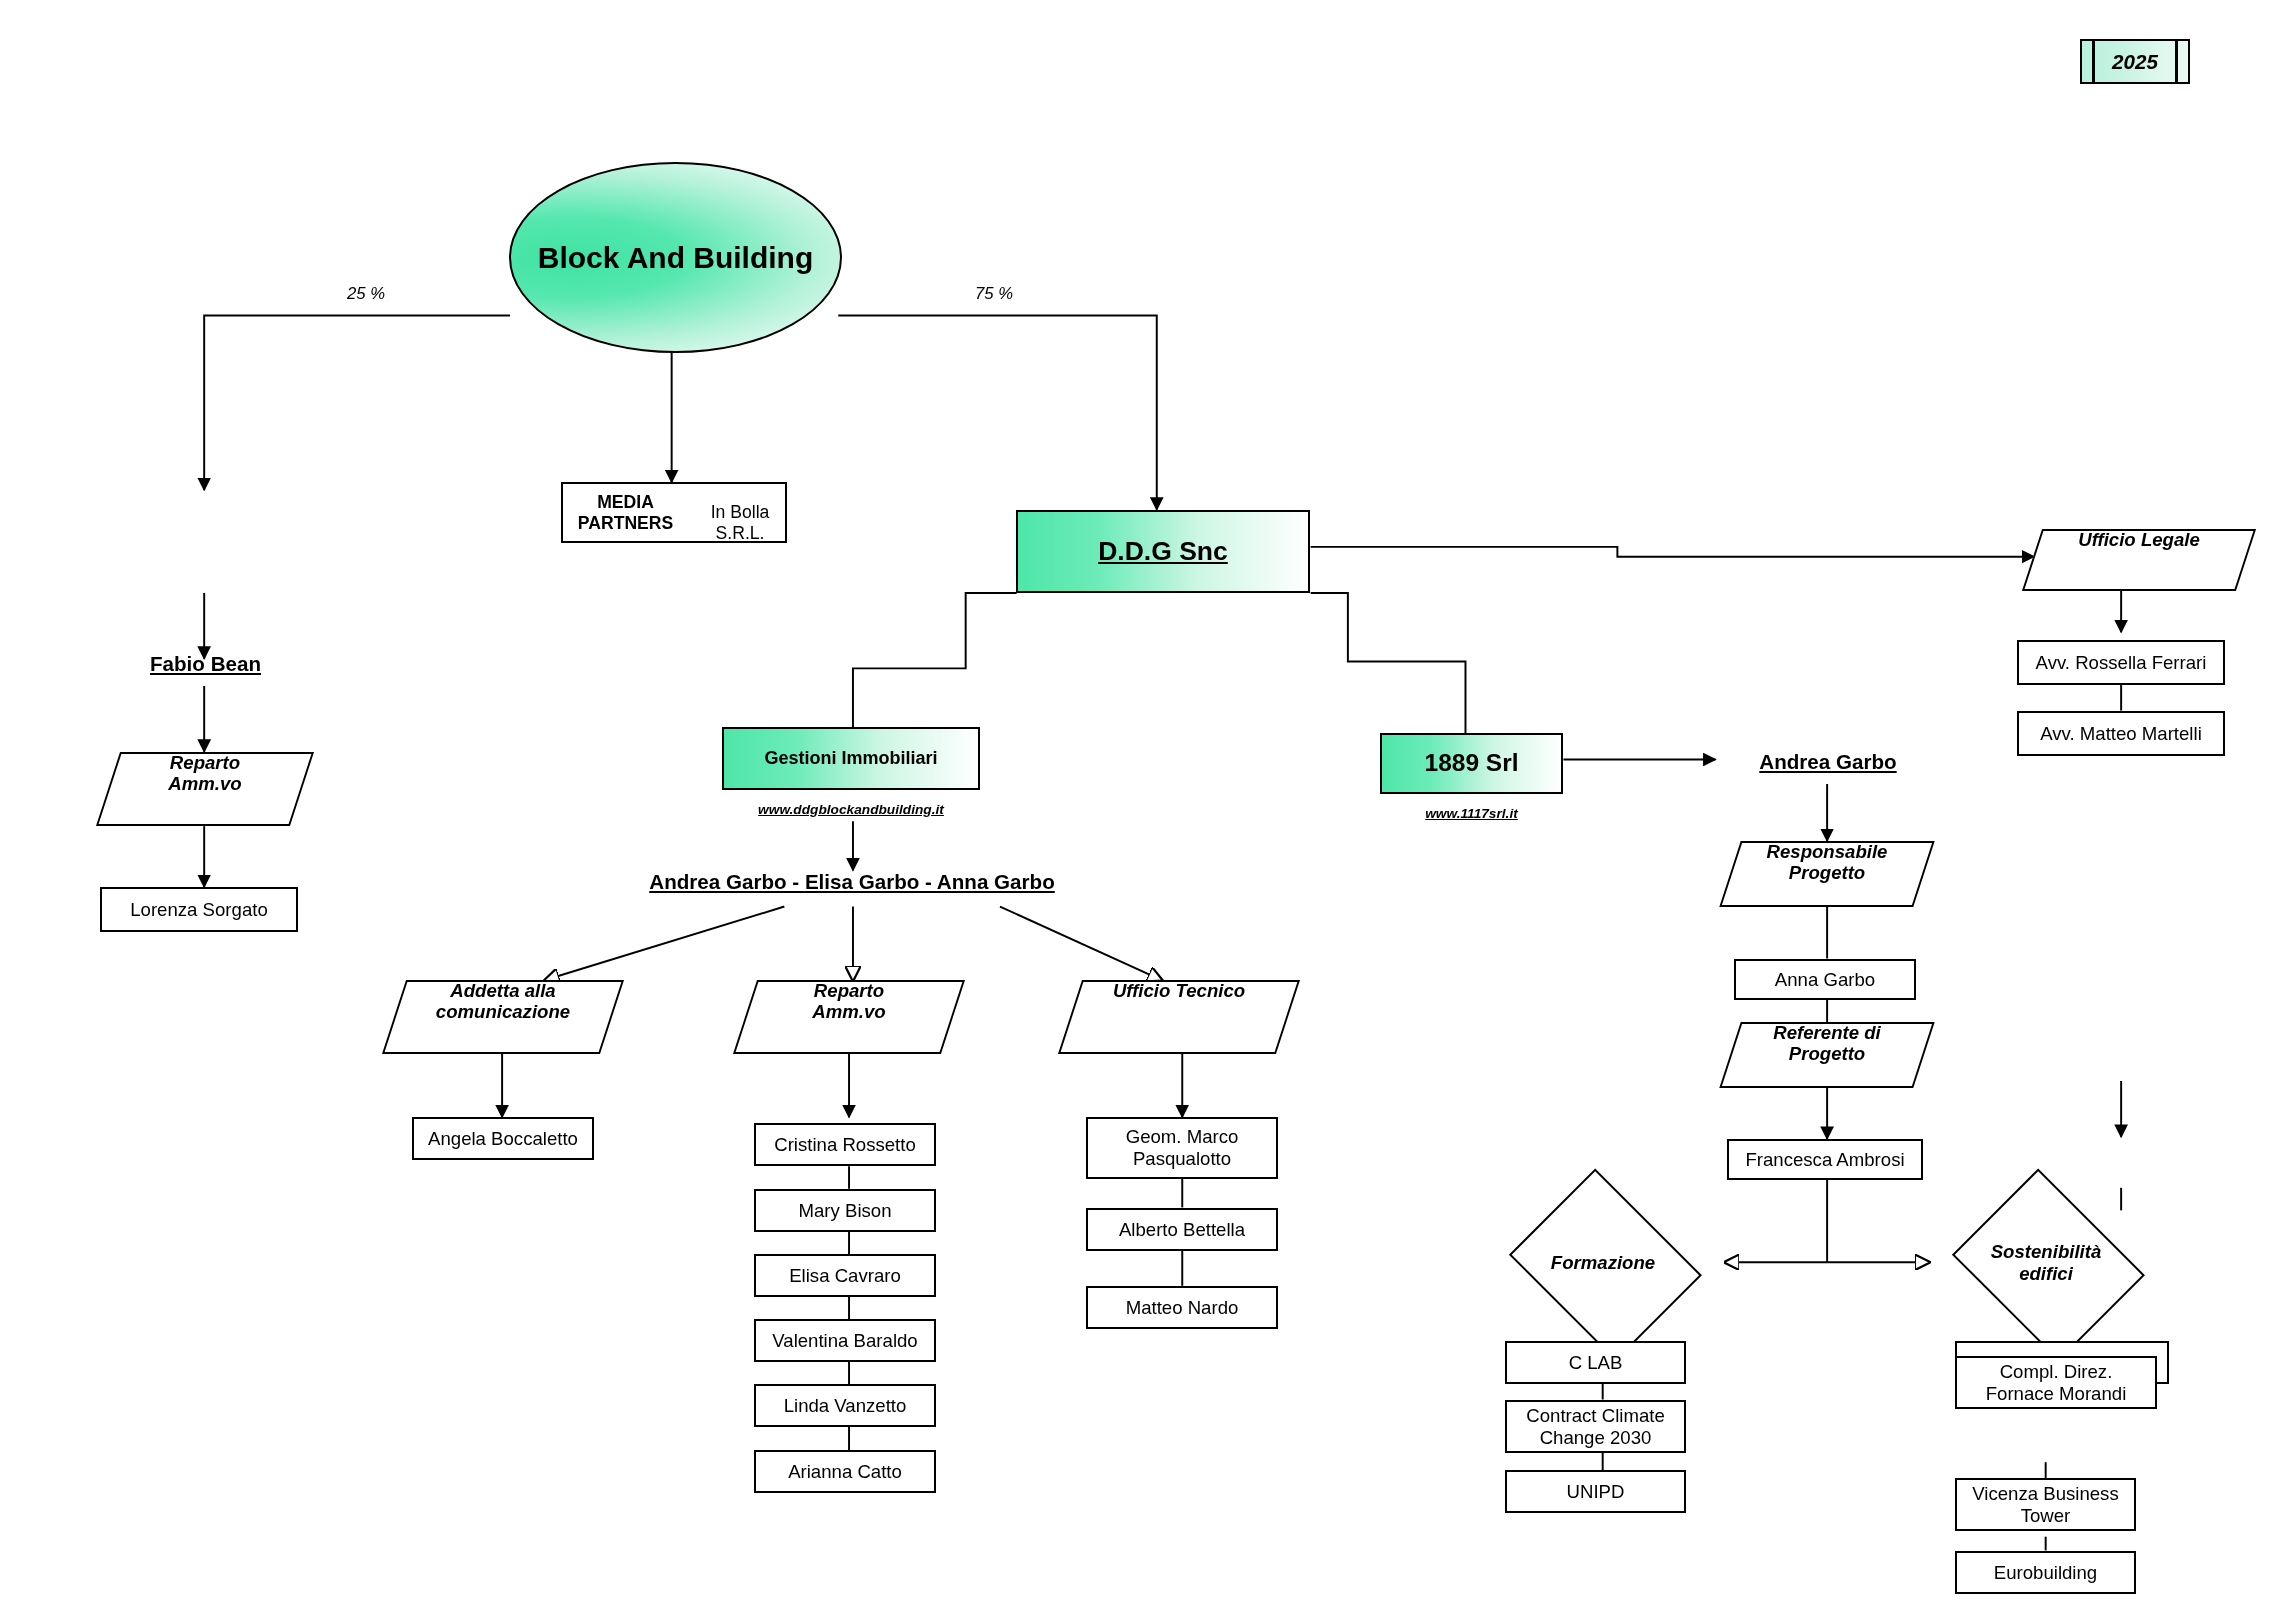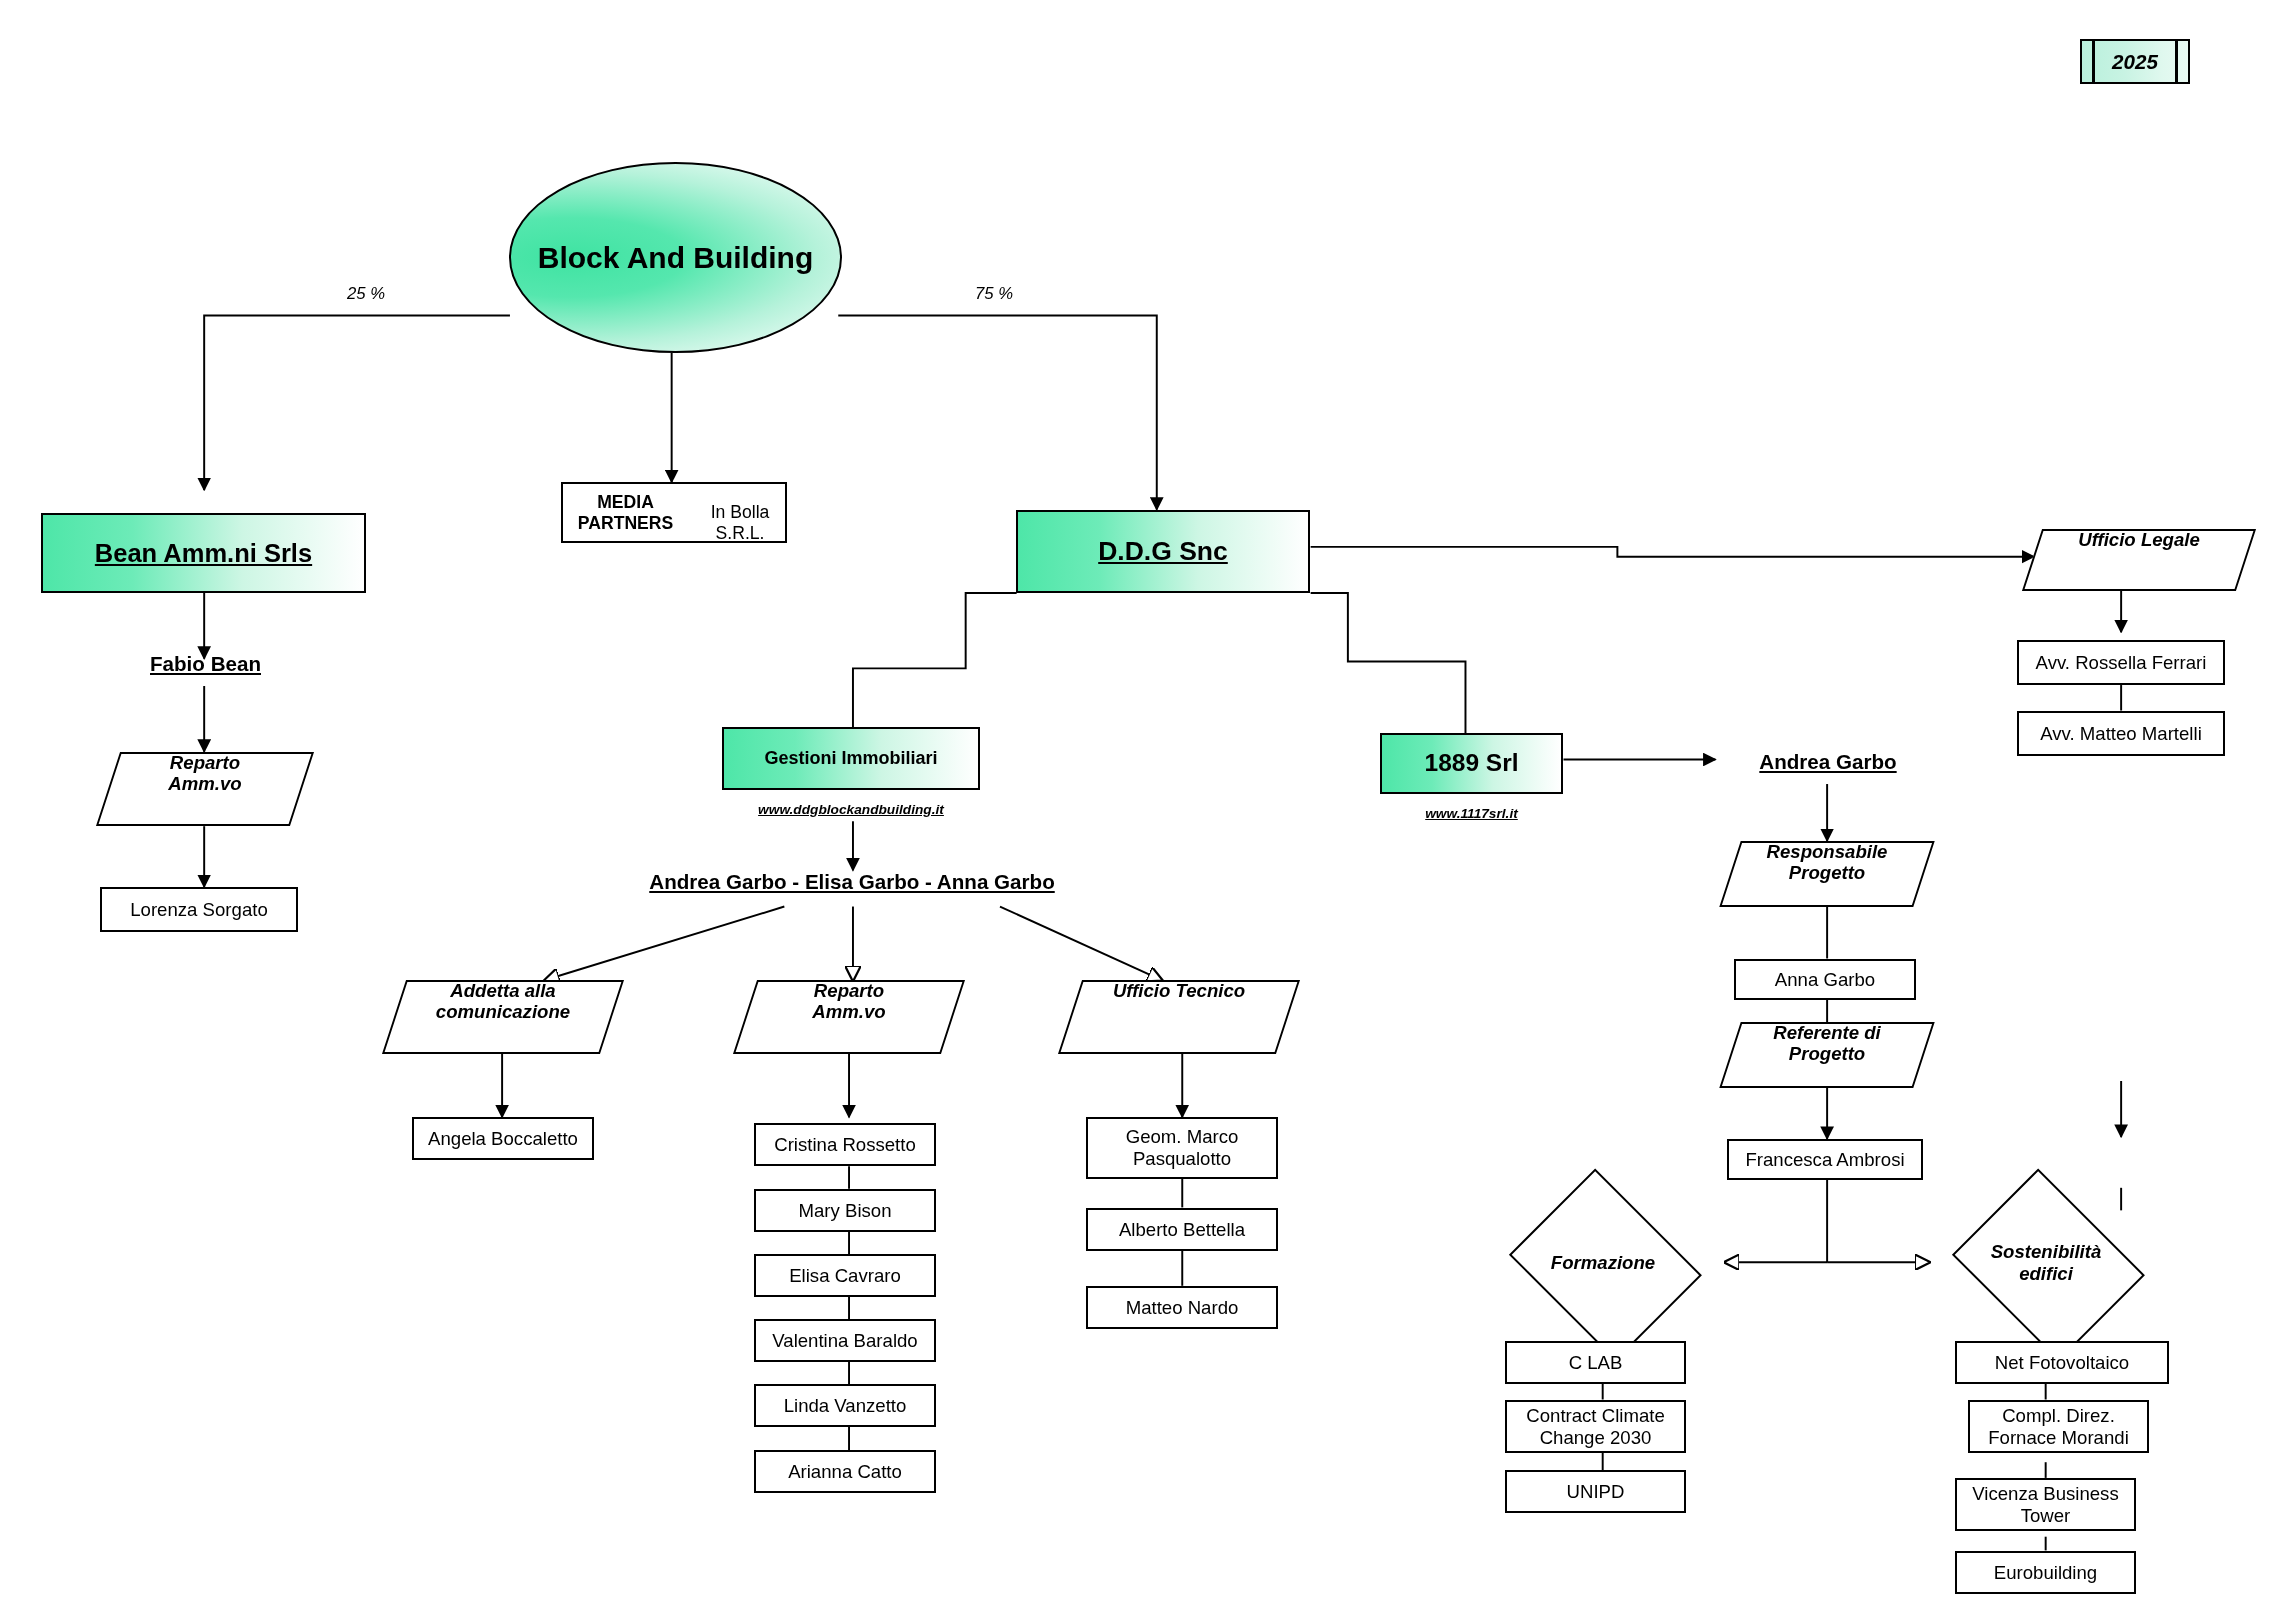--- a/index.html
+++ b/index.html
@@ -246,23 +246,20 @@
     <span>2025</span>
   </div>
 
   <div class="node ellipse" style="left:509px; top:162px; width:333px; height:191px;">
     <span>Block And Building</span>
   </div>
 
   <div class="plabel" style="left:347px; top:284px;">25 %</div>
   <div class="plabel" style="left:975px; top:284px;">75 %</div>
 
-  <div class="node gbox" style="left:41px; top:513px; width:325px; height:80px; font-size:25.5px;">
-    <span class="lbl">Bean Amm.ni Srls </span>
-  </div>
 
   <div class="tlabel" style="left:137px; top:652px; width:137px;">Fabio Bean </div>
 
   <div class="para" style="left:108px; top:752px; width:194px; height:74px;">
     <span class="pshape"></span>
     <span class="ptext two-line">Reparto
 Amm.vo</span>
   </div>
 
   <div class="node box" style="left:100px; top:887px; width:198px; height:45px;">
@@ -374,21 +371,21 @@
   </div>
 
   <div class="diamond" style="left:1948px; top:1184px; width:196px; height:157px;">
     <span class="dshape"></span>
     <span class="dtext two-line">Sostenibilità
 edifici</span>
   </div>
   <div class="node box" style="left:1955px; top:1341px; width:214px; height:43px;">
     <span>Net Fotovoltaico</span>
   </div>
-  <div class="node box" style="left:1955px; top:1400px; width:181px; height:53px;margin-left:13px;">
+  <div class="node box" style="left:1955px; top:1356px; width:202px; height:53px;">
     <span class="two-line">Compl. Direz.
 Fornace Morandi</span>
   </div>
   <div class="node box" style="left:1955px; top:1478px; width:181px; height:53px;">
     <span class="two-line">Vicenza Business
 Tower</span>
   </div>
   <div class="node box" style="left:1955px; top:1551px; width:181px; height:43px;">
     <span>Eurobuilding</span>
   </div>

